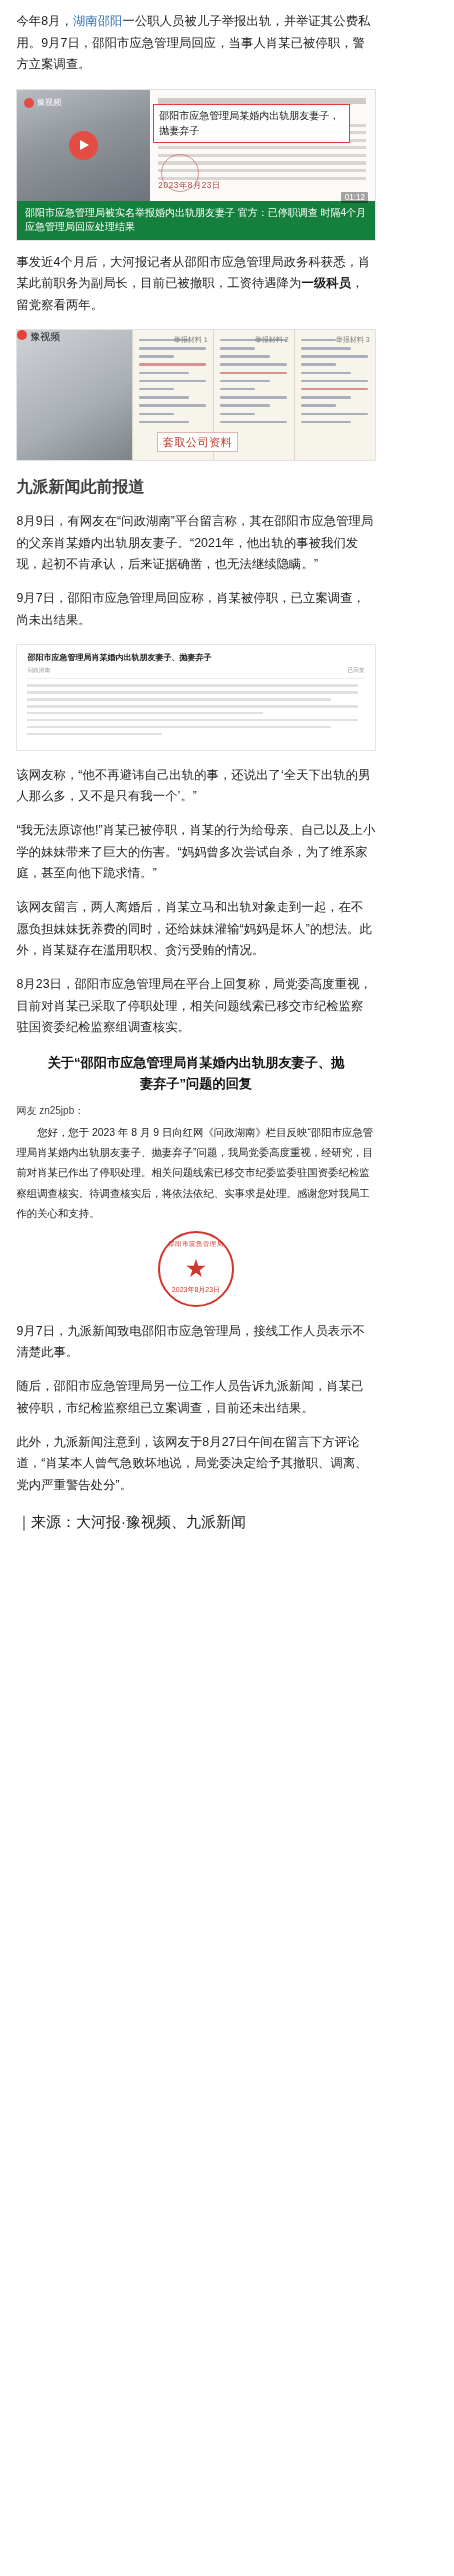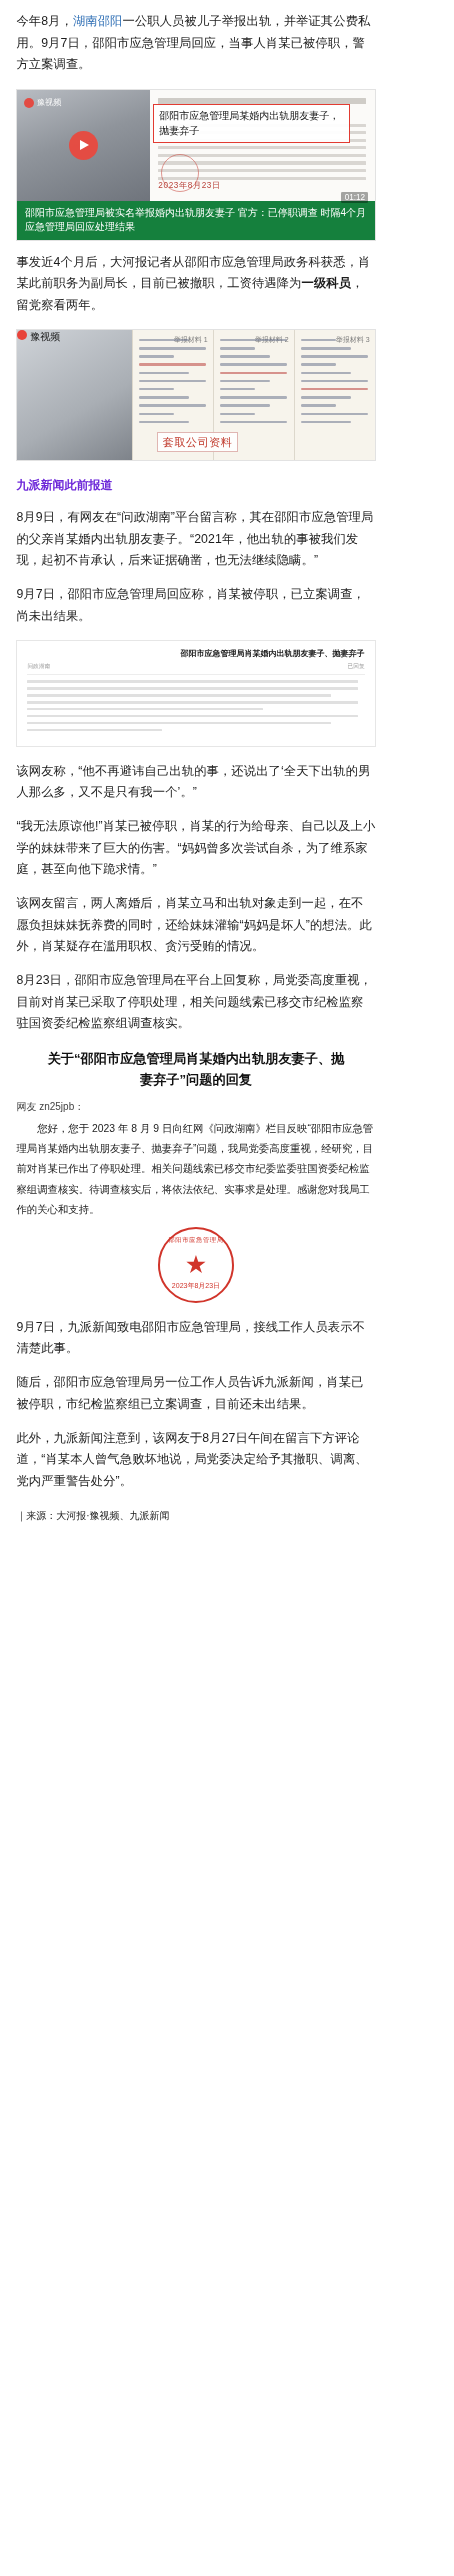--- a/index.html
+++ b/index.html
@@ -24,23 +24,23 @@
     color: #1c1c1c;
     letter-spacing: 0.1px;
   }
   .link {
     color: #2f6fb5;
   }
   .bold {
     font-weight: bold;
   }
   .section-title {
-    font-size: 12px;
+    font-size: 16px;
     font-weight: bold;
-    color: #6d28d9;
+    color: #404040;
     margin: 16.4px 0 12.6px 0;
   }
 
   
   .video-card {
     position: relative;
     width: 100%;
     margin: 2.5px 0 11.4px 0;
     border: 0.6px solid #e2e2e2;
     background: #f3f2ef;
@@ -223,21 +223,21 @@
 
   
   .article-shot {
     width: 100%;
     border: 0.6px solid #e6e6e6;
     background: #ffffff;
     padding: 7.6px 10px 10px 10px;
     margin: 3.8px 0 14px 0;
   }
   .as-title {
-    text-align: right;
+    text-align: left;
     font-size: 8px;
     font-weight: bold;
     color: #222;
     margin-bottom: 3.8px;
   }
   .as-meta {
     display: flex;
     justify-content: space-between;
     font-size: 5.7px;
     color: #9a9a9a;
@@ -316,21 +316,21 @@
     left: 0; right: 0;
     text-align: center;
     font-size: 6.3px;
     color: #d1352b;
     letter-spacing: 0.6px;
   }
 
   
   .source {
     margin-top: 16.4px;
-    font-size: 10px;
+    font-size: 15px;
     color: #1c1c1c;
   }
 </style>
 </head>
 <body>
 
 <div class="page">
 
   <p class="para"><span>今年8月，</span><span class="link">湖南邵阳</span><span>一公职人员被儿子举报出轨，并举证其公费私用。9月7日，邵阳市应急管理局回应，当事人肖某已被停职，警方立案调查。</span></p>
 

